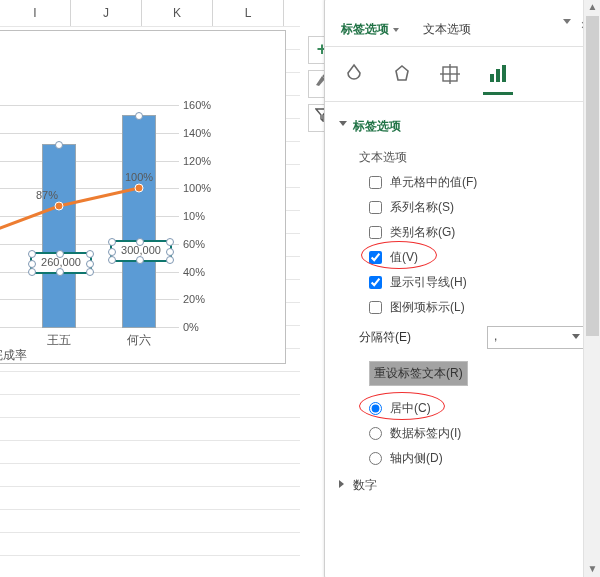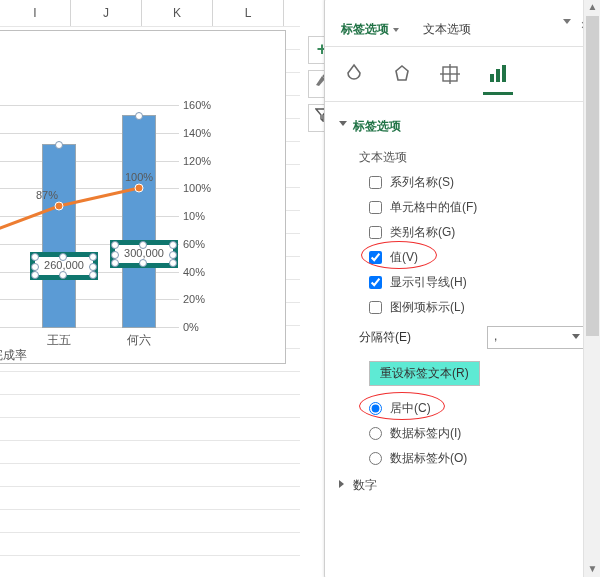--- a/index.html
+++ b/index.html
@@ -11,21 +11,21 @@
 .gridbg{position:absolute;top:26px;left:0;width:300px;bottom:0}
 .rowline{position:absolute;left:0;right:0;border-top:1px solid #e6e6e6}
 .chartobj{position:absolute;top:30px;left:-60px;width:344px;height:332px;background:#fff;border:1px solid #bfbfbf}
 .plot{position:absolute;top:74px;left:26px;width:212px;height:222px}
 .axis-line{position:absolute;width:100%;border-top:1px solid #d9d9d9}
 .tick{position:absolute;right:-40px;width:36px;text-align:left;font-size:11px;color:#555;transform:translateY(-50%)}
 .bar{position:absolute;bottom:0;width:32px;background:#5b9bd5}
 .bar.sel{outline:1px solid #9aa7b0}
 .sel-handle{position:absolute;width:6px;height:6px;background:#fff;border:1px solid #7f98b3;border-radius:50%}
 .datalabel-wrap{position:absolute;width:58px;height:18px;line-height:17px;text-align:center;font-size:11px;color:#555;background:#fff}
-.sel-box{border:5px solid #0f766e}
+.sel-box{border:2px solid #0f766e}
 .line-poly{stroke:#ed7d31;stroke-width:3;fill:none}
 .marker{fill:#ed7d31;stroke:#fff;stroke-width:1}
 .pct{position:absolute;font-size:11px;color:#595959;transform:translate(-50%,-100%)}
 .catlabel{position:absolute;bottom:-22px;font-size:12px;color:#555;transform:translateX(-50%)}
 .legend{position:absolute;left:50px;top:316px;font-size:12px;color:#555}
 .chart-buttons{position:absolute;top:36px;right:-36px;width:28px}
 .cbtn{width:26px;height:26px;margin-bottom:6px;border:1px solid #cfcfcf;background:#fff;text-align:center;line-height:24px;color:#595959;font-size:14px}
 .cbtn.plus{color:#3a8c5d;font-weight:bold;font-size:18px}
 
 .pane-title{font-size:17px;color:#217346;padding:16px 16px 6px 16px;position:relative}
@@ -44,21 +44,21 @@
 .sec-head .tri{position:absolute;left:14px;top:9px;width:0;height:0;border-top:5px solid #666;border-left:4px solid transparent;border-right:4px solid transparent}
 .sec-head.collapsed .tri{border-top:4px solid transparent;border-bottom:4px solid transparent;border-left:5px solid #666}
 .subh{padding:4px 16px 4px 34px;color:#555}
 .opt{display:flex;align-items:center;gap:8px;padding:4px 16px 4px 44px;color:#444}
 .opt input{margin:0}
 .circle{position:absolute;border:1px solid #f03030;border-radius:50%;pointer-events:none}
 .row-field{display:flex;align-items:center;padding:6px 16px 6px 34px;gap:12px}
 .select{flex:0 0 96px;height:21px;border:1px solid #bdbdbd;background:#fff;position:relative}
 .select .sv{padding:2px 6px;font-size:12px;color:#444}
 .select .arr{position:absolute;right:4px;top:7px;width:0;height:0;border-left:4px solid transparent;border-right:4px solid transparent;border-top:5px solid #666}
-.btn{display:inline-block;border:1px solid #bdbdbd;background:#5eead4;padding:3px 10px;font-size:12px;color:#333}
+.btn{display:inline-block;border:1px solid #bdbdbd;background:#a3a3a3;padding:3px 4px;font-size:12px;color:#333}
 .scrollbar{position:absolute;top:0;right:0;bottom:0;width:17px;background:#f1f1f1;border-left:1px solid #e1e1e1}
 .sb-btn{height:17px;background:#f1f1f1;text-align:center;line-height:15px;color:#777;font-size:10px}
 .sb-thumb{position:absolute;top:17px;left:2px;right:2px;height:320px;background:#cfcfcf}
 </style>
 </head>
 <body>
 
 <div class="viewport">
   <div class="left">
     <div class="colheaders">
@@ -198,25 +198,25 @@
           </svg>
         </div>
     </div>
     <div class="hr"></div>
 
     <div class="sec-head"><span class="tri"></span><span>标签选项</span></div>
     <div class="subh">文本选项</div>
 
     <label class="opt">
         <input type="checkbox" style="">
+        <span><span>单元格中的值(F)</span></span>
+      </label>
+    <label class="opt">
+        <input type="checkbox" style="">
         <span>系列名称(S)</span>
-      </label>
-    <label class="opt">
-        <input type="checkbox" style="">
-        <span><span>单元格中的值(F)</span></span>
       </label>
     <label class="opt">
         <input type="checkbox" style="">
         <span>类别名称(G)</span>
       </label>
 
     <div style="position:relative">
       <label class="opt">
           <input type="checkbox" checked="" style="">
           <span>值(V)</span>
@@ -252,21 +252,21 @@
           <span>居中(C)</span>
         </label>
       <div class="circle" style="left:34px;top:-4px;width:84px;height:26px"></div>
     </div>
     <label class="opt">
         <input type="radio" name="pos" style="">
         <span>数据标签内(I)</span>
       </label>
     <label class="opt">
         <input type="radio" name="pos" style="">
-        <span>数据标签外(O)</span>
+        <span>轴内侧(D)</span>
       </label>
 
     <div class="sec-head collapsed" style="color:#444;font-weight:normal"><span class="tri"></span><span>数字</span></div>
 
     <div class="scrollbar">
       <div class="sb-btn">▲</div>
       <div class="sb-thumb"></div>
       <div class="sb-btn" style="position:absolute;bottom:0;left:0;right:0">▼</div>
     </div>
   </div>

